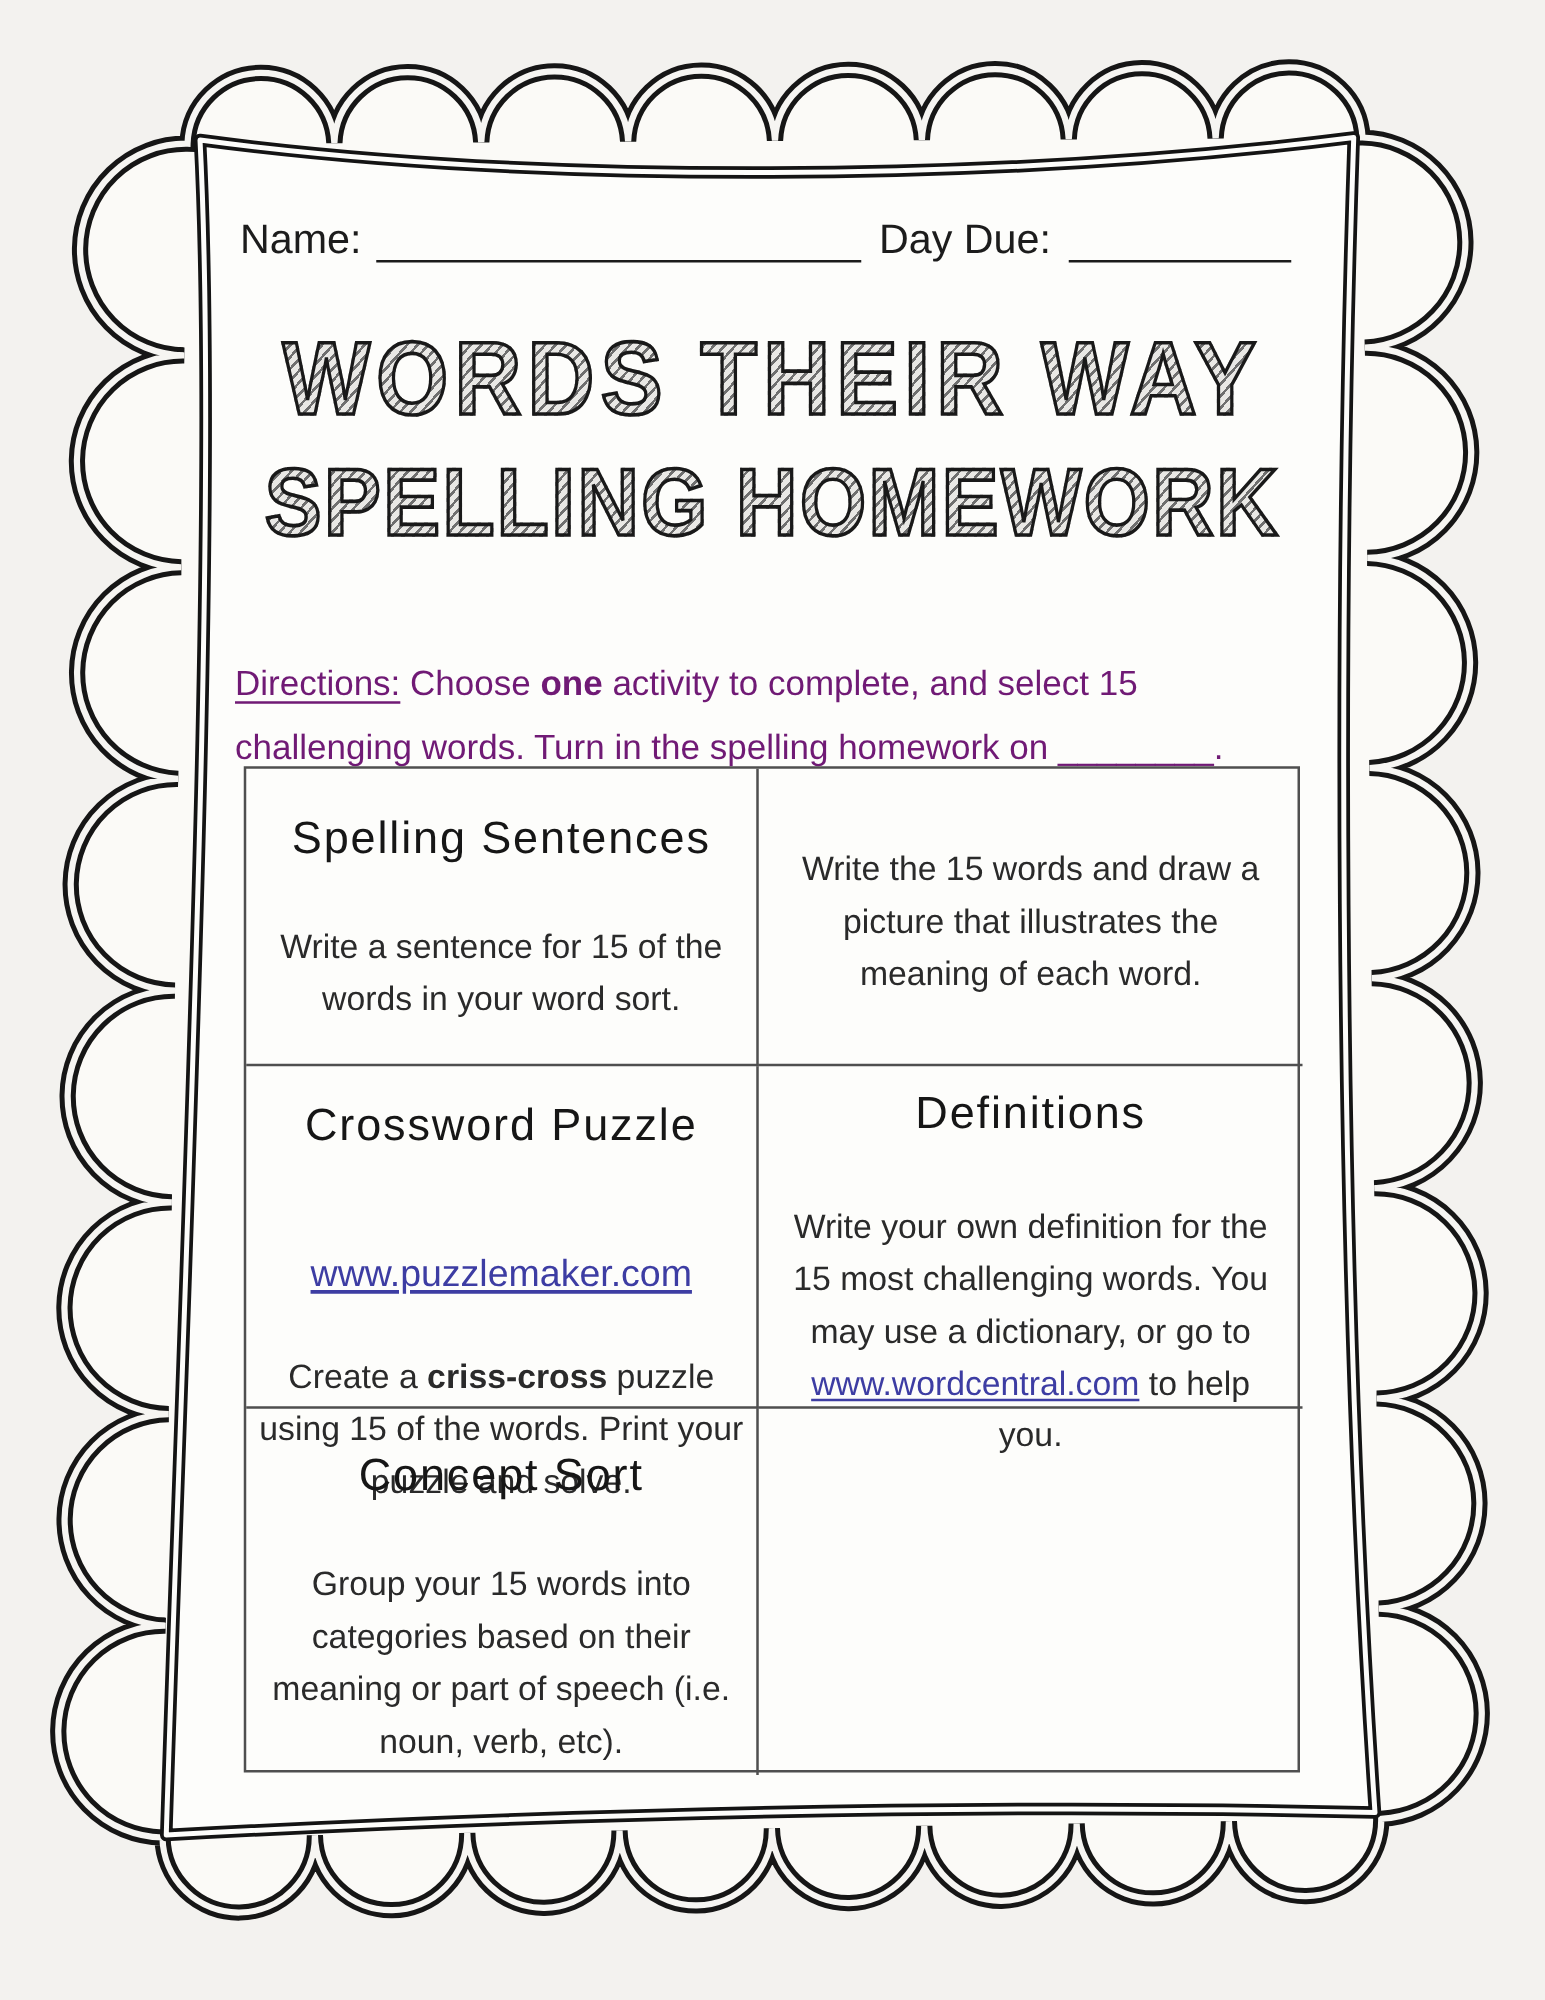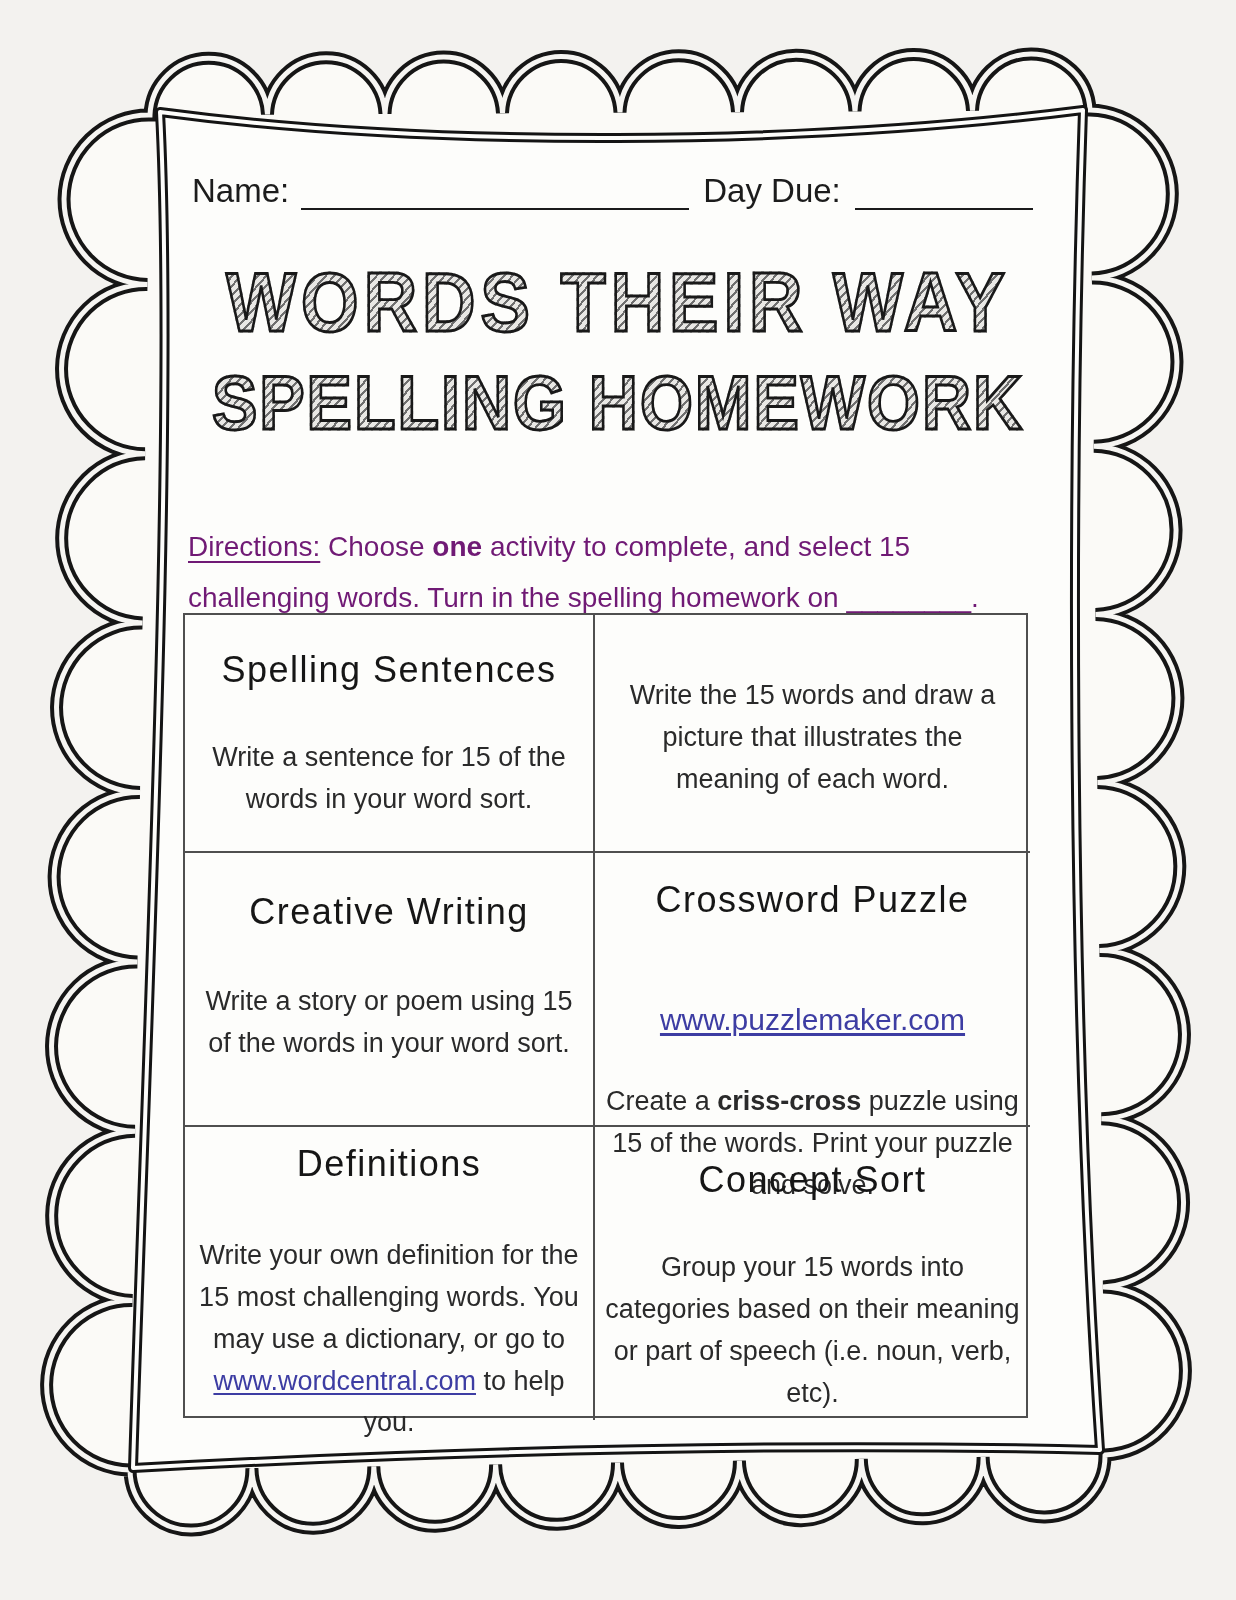--- a/index.html
+++ b/index.html
@@ -37,21 +37,21 @@
 
   
   .directions{
     position:absolute;left:188px;top:494px;width:880px;
     font-size:28px;line-height:1.82;color:#701a75;
   }
   .dir-label{text-decoration:underline;text-underline-offset:5px;}
 
   
   .grid{
-    position:absolute;left:183px;top:613px;width:845px;height:805px;
+    position:absolute;left:195px;top:613px;width:845px;height:805px;
     display:grid;grid-template-columns:410px 435px;grid-template-rows:238px 274px 293px;
     border:2px solid #4f4f4f;box-sizing:border-box;background:transparent;
   }
   .cell{
     border-right:2px solid #4f4f4f;border-bottom:2px solid #4f4f4f;
     display:flex;flex-direction:column;align-items:center;text-align:center;
     box-sizing:border-box;
   }
   .cell:nth-child(2n){border-right:none;}
   .cell:nth-child(n+5){border-bottom:none;}
@@ -111,24 +111,20 @@
 
       <div class="cell c0">
         <div class="cell-title">Spelling Sentences</div>
         <div class="cell-body">Write a sentence for 15 of the words in your word sort.</div>
       </div>
 
       <div class="cell c1">
         <div class="cell-body">Write the 15 words and draw a picture that illustrates the meaning of each word.</div>
       </div>
 
-      <div class="cell c2">
-        <div class="cell-title">Creative Writing</div>
-        <div class="cell-body">Write a story or poem using 15 of the words in your word sort.</div>
-      </div>
 
       <div class="cell c3">
         <div class="cell-title">Crossword Puzzle</div>
         <a class="cell-link big-link">www.puzzlemaker.com</a>
         <div class="cell-body"><span>Create a </span><b>criss-cross</b><span> puzzle using 15 of the words.  Print your puzzle and solve.</span></div>
       </div>
 
       <div class="cell c4">
         <div class="cell-title">Definitions</div>
         <div class="cell-body"><span>Write your own definition for the 15 most challenging words.  You may use a dictionary, or go to </span><a class="cell-link">www.wordcentral.com</a><span> to help you.</span></div>

